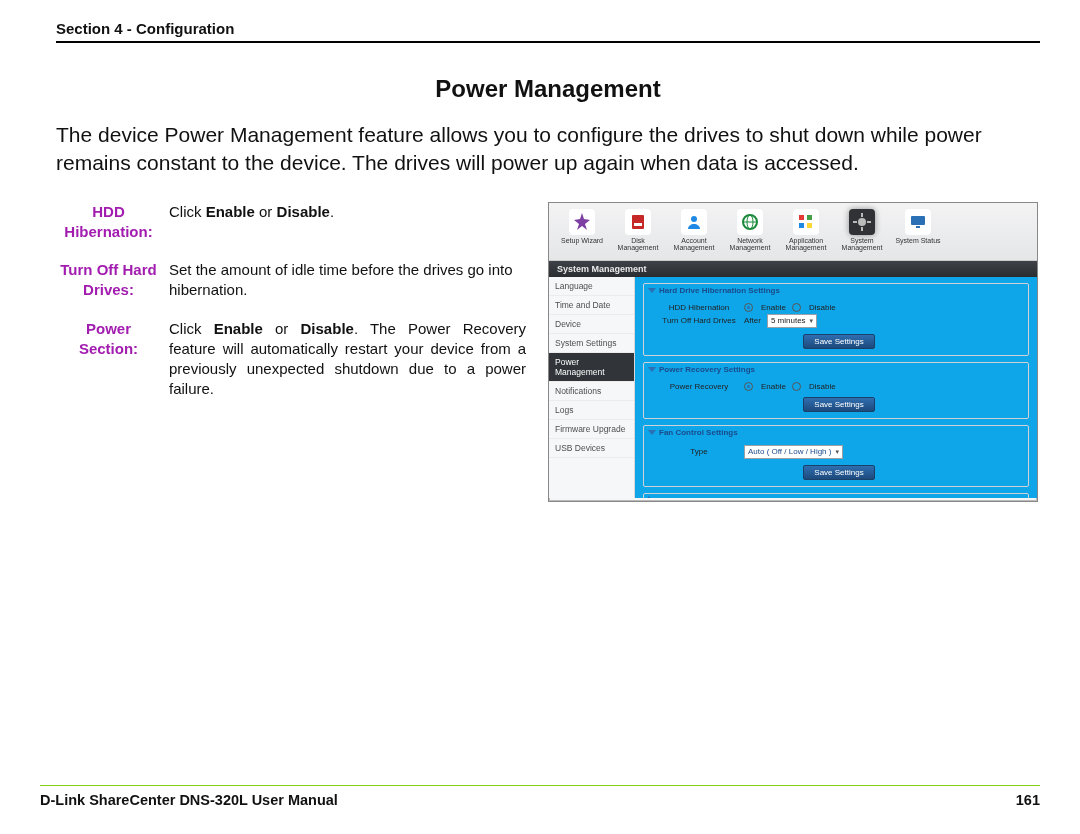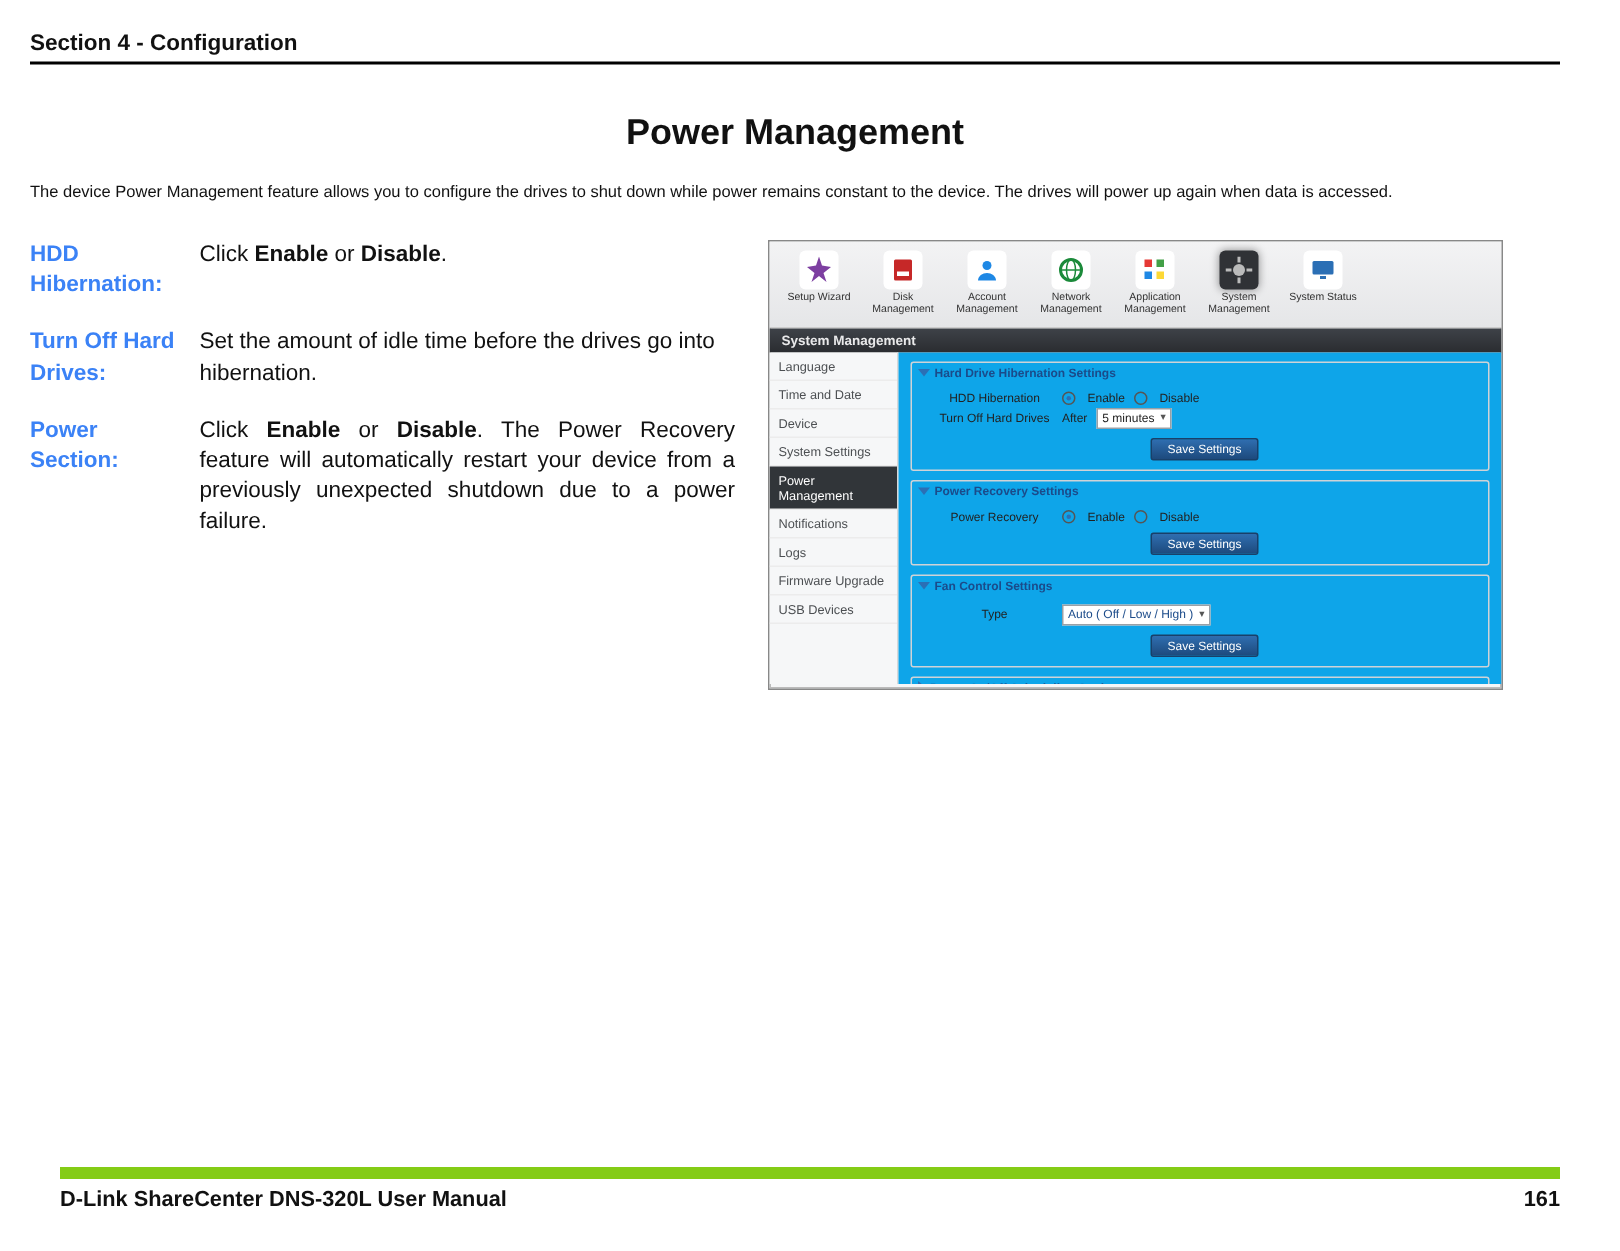--- a/index.html
+++ b/index.html
@@ -10,37 +10,37 @@
     font-family: "Segoe UI", "Myriad Pro", Arial, sans-serif;
     background: #fff;
     color: #111;
     -webkit-font-smoothing: antialiased;
   }
   .page {
     position: relative;
     width: 1080px;
     height: 834px;
     box-sizing: border-box;
-    padding: 20px 40px 30px 20px;
+    padding: 20px 40px 30px 56px;
   }
   .header {
     font-weight: 700;
     font-size: 15px;
     padding-bottom: 4px;
     border-bottom: 2px solid #000;
   }
   .title {
     font-weight: 700;
     font-size: 24px;
     text-align: center;
     margin-top: 32px;
     margin-bottom: 18px;
   }
   .intro {
-    font-size: 11px;
+    font-size: 21px;
     line-height: 1.35;
     margin-bottom: 24px;
     margin-top: 16px;
   }
   .columns {
     display: flex;
     gap: 22px;
   }
   .leftcol {
     width: 470px;
@@ -48,23 +48,23 @@
   }
   .defs {
     display: grid;
     grid-template-columns: 105px 1fr;
     column-gap: 8px;
     row-gap: 18px;
     font-size: 15px;
     line-height: 1.35;
   }
   .defs .label {
-    color: #3b82f6;
-    font-weight: 700;
-    text-align: left;
+    color: #a21caf;
+    font-weight: 700;
+    text-align: center;
   }
   .defs .val b { font-weight: 700; }
 
   
   .screenshot {
     border: 1px solid #888;
     width: 490px;
     height: 300px;
     box-sizing: border-box;
     background: #f5f6f7;
@@ -179,21 +179,21 @@
   .select::after{content:"▾";font-size:7px;color:#555;}
   .btn-save {
     display:inline-block;margin-top:4px;
     background: linear-gradient(#2f6eb0,#1d4a7d);
     color:#fff;font-size:8px;padding:2px 10px;border-radius:2px;border:1px solid #194069;
   }
 
   .footer {
     position: absolute;
     left: 40px; right: 40px; bottom: 26px;
-    border-top: 8px solid #84cc16;
+    border-top: 1px solid #84cc16;
     padding-top: 6px;
     font-weight: 700;
     font-size: 14.5px;
     display: flex;
     justify-content: space-between;
   }
 </style>
 </head>
 <body>
 

